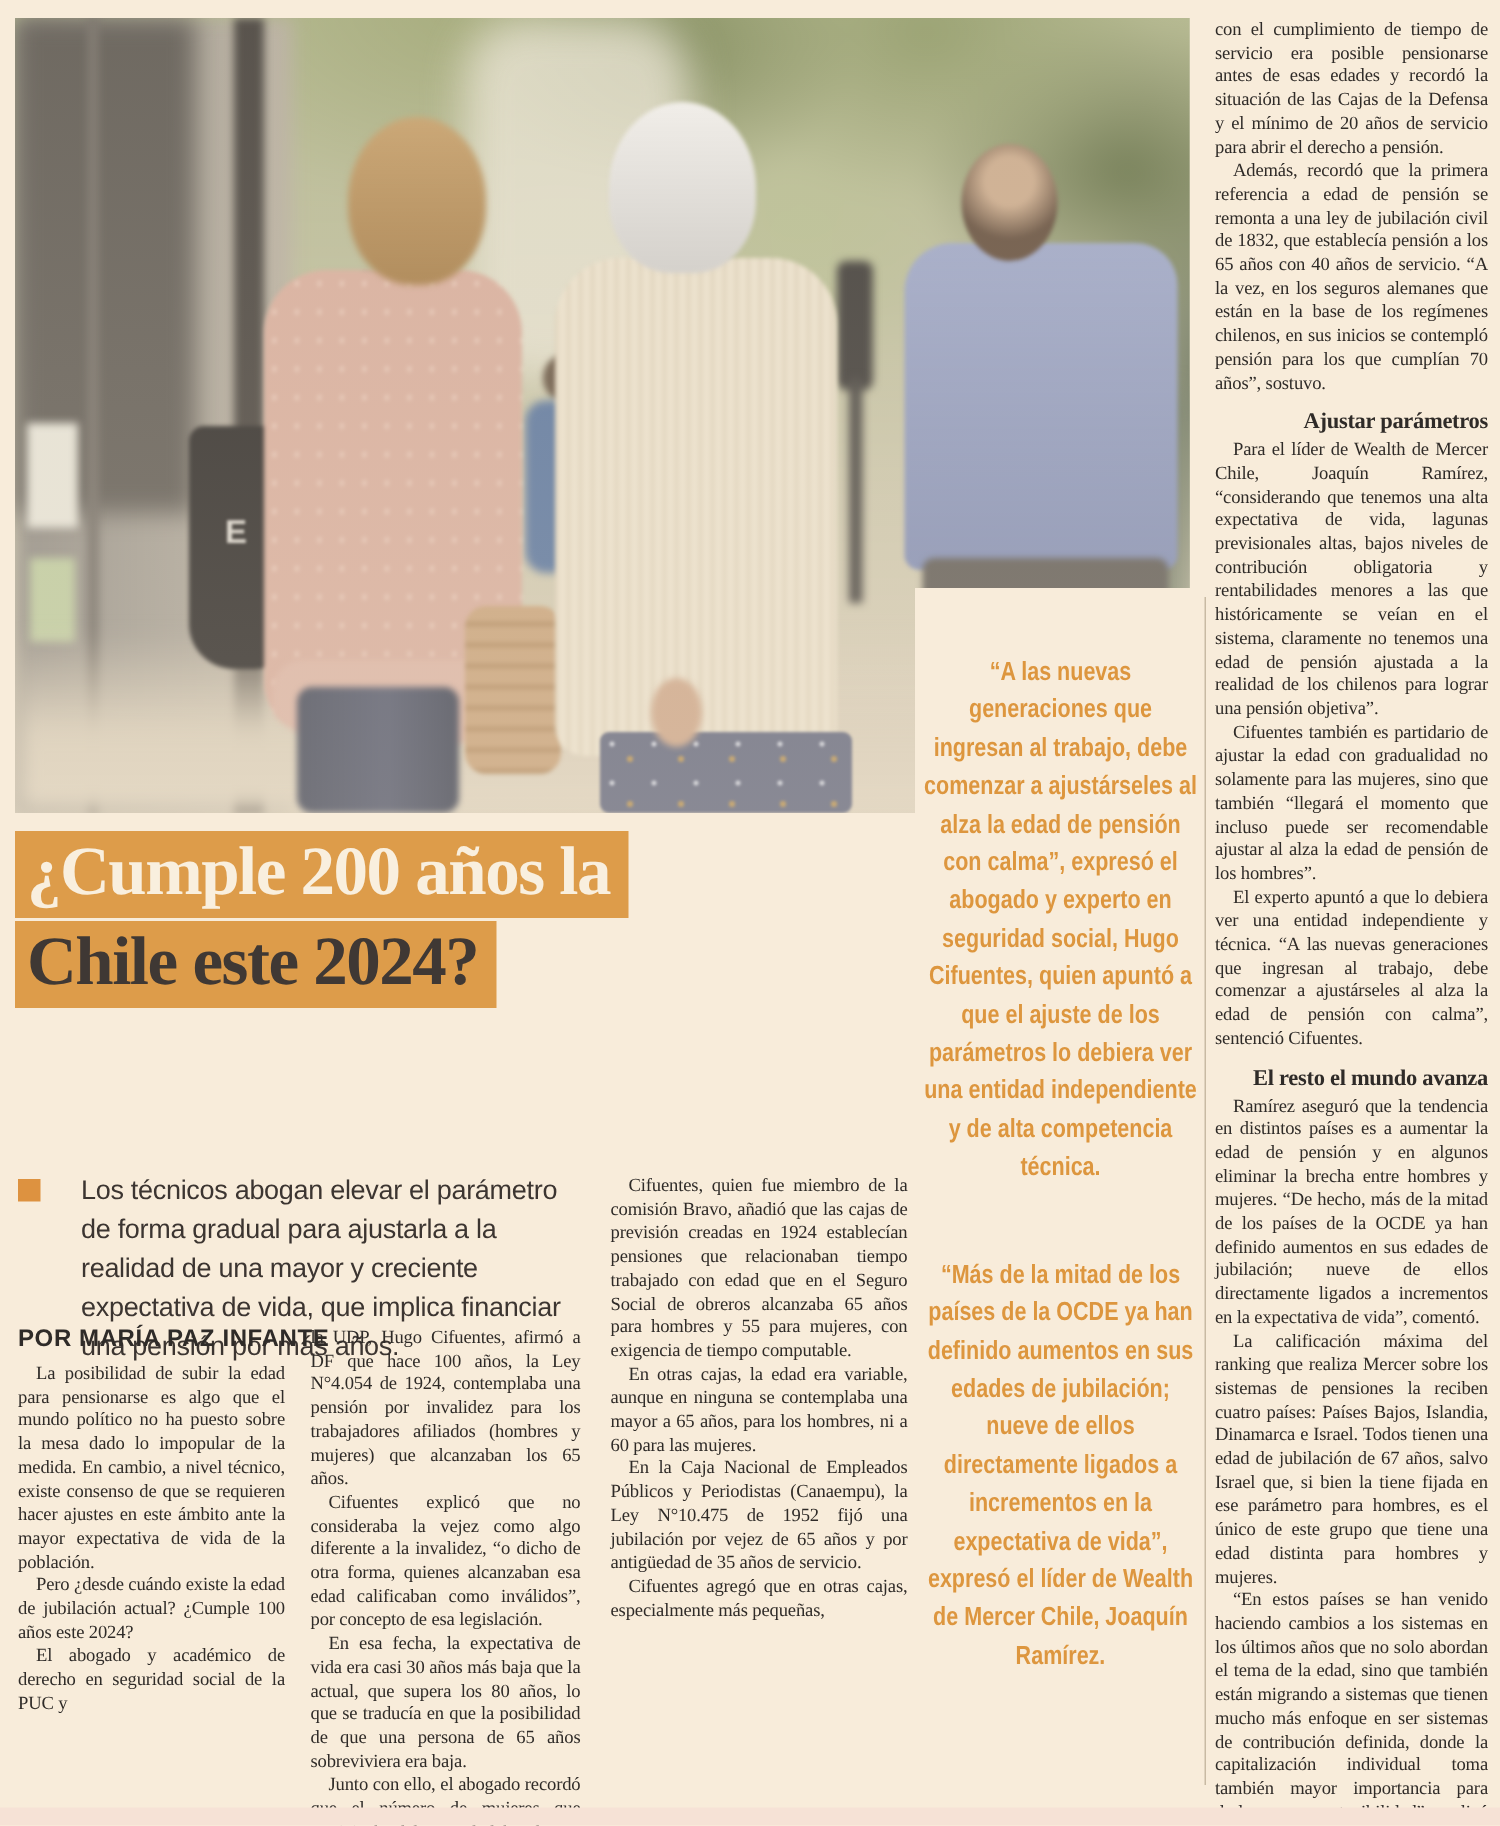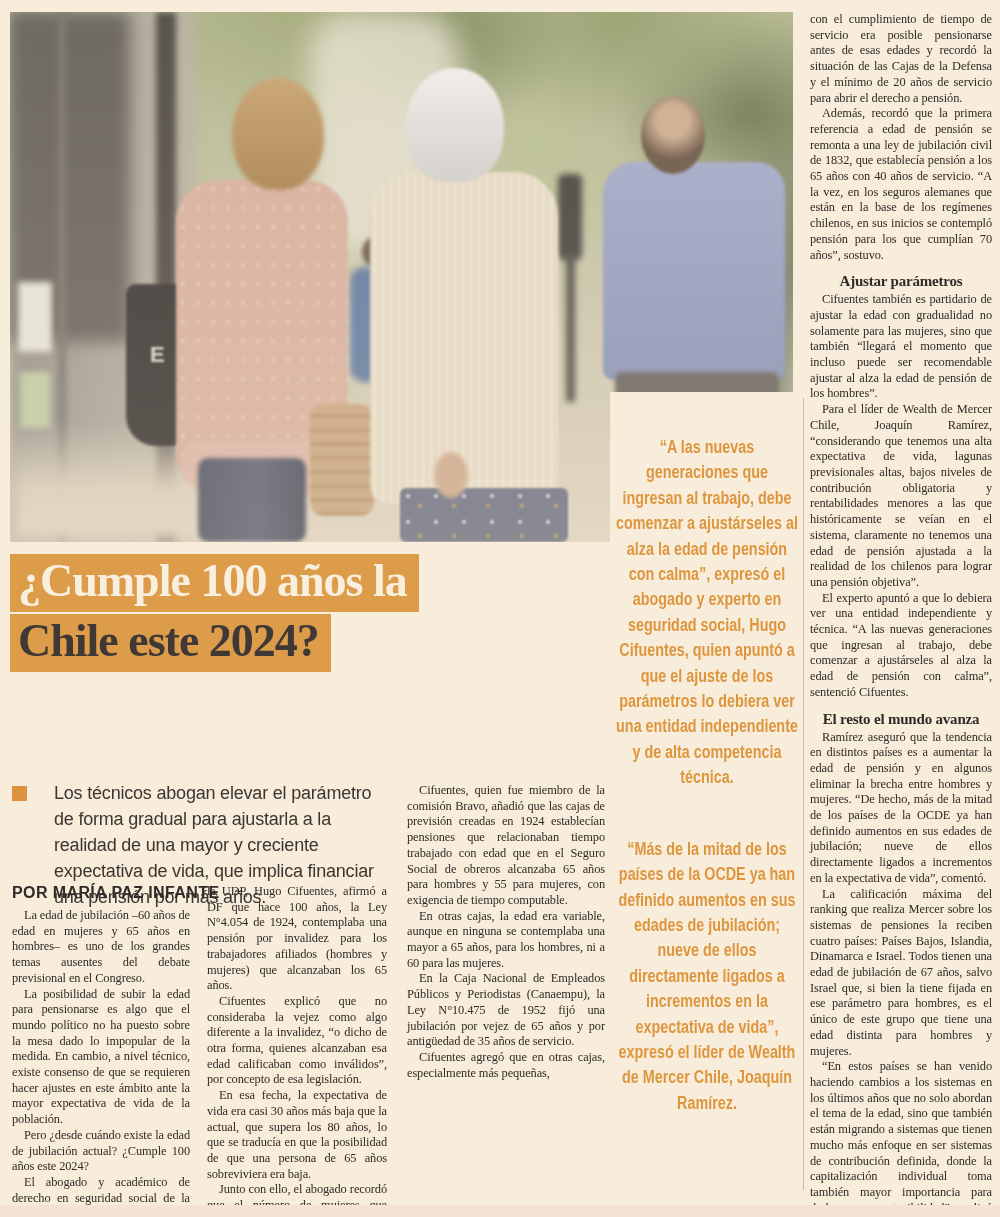--- a/index.html
+++ b/index.html
@@ -108,21 +108,21 @@
   
   .bodycol{position:absolute;font-size:12.4px;line-height:15.7px;color:#2f2b28;
       text-align:justify;letter-spacing:-.1px;}
   .bodycol p{margin:0;text-indent:12px;}
   .bodycol p.cont{text-indent:0;}
   .col1{left:12px;top:908px;width:178px;}
   .col2{left:207px;top:884px;width:180px;}
   .col3{left:407px;top:783px;width:198px;}
   .rcol{left:810px;top:12px;width:182px;}
   .rcol h3{margin:9px 0 2px;font-size:15px;line-height:18px;color:#2f2b28;
-      letter-spacing:-.2px;text-align:center;}
+      letter-spacing:-.2px;text-align:right;}
   .vrule{position:absolute;left:803px;top:398px;width:1px;height:792px;background:#c8baa3;}
   .page-edge{position:absolute;left:0;bottom:0;width:100%;height:12px;background:#f6e2d6;}
 </style>
 </head>
 <body>
 
 <div class="page">
 
   <div class="photo">
     <div class="ph-trees"></div>
@@ -157,33 +157,32 @@
     <div class="ph-tone"></div>
   </div>
 
   <div class="quote-col">
     <div class="quote">“A las nuevas generaciones que ingresan al trabajo, debe comenzar a ajustárseles al alza la edad de pensión con calma”, expresó el abogado y experto en seguridad social, Hugo Cifuentes, quien apuntó a que el ajuste de los parámetros lo debiera ver una entidad independiente y de alta competencia técnica.</div>
     <div class="quote">“Más de la mitad de los países de la OCDE ya han definido aumentos en sus edades de jubilación; nueve de ellos directamente ligados a incrementos en la expectativa de vida”, expresó el líder de Wealth de Mercer Chile, Joaquín Ramírez.</div>
   </div>
   <div class="vrule"></div>
 
   <div class="headline">
-    <div class="hl-bar light">¿Cumple 100 años la</div>
+    <div class="hl-bar light">¿Cumple 200 años la</div>
     <div class="hl-bar">Chile este 2024?</div>
   </div>
 
   <div class="lead">
     <span class="bullet"></span>
     <span>Los técnicos abogan elevar el parámetro de forma gradual para ajustarla a la realidad de una mayor y creciente expectativa de vida, que implica financiar una pensión por más años.</span>
   </div>
 
   <div class="byline">POR MARÍA PAZ INFANTE</div>
 
   <div class="bodycol col1">
-    <p>La edad de jubilación –60 años de edad en mujeres y 65 años en hombres– es uno de los grandes temas ausentes del debate previsional en el Congreso.</p>
     <p>La posibilidad de subir la edad para pensionarse es algo que el mundo político no ha puesto sobre la mesa dado lo impopular de la medida. En cambio, a nivel técnico, existe consenso de que se requieren hacer ajustes en este ámbito ante la mayor expectativa de vida de la población.</p>
     <p>Pero ¿desde cuándo existe la edad de jubilación actual? ¿Cumple 100 años este 2024?</p>
     <p>El abogado y académico de derecho en seguridad social de la PUC y</p>
   </div>
 
   <div class="bodycol col2">
     <p class="cont">la UDP, Hugo Cifuentes, afirmó a DF que hace 100 años, la Ley N°4.054 de 1924, contemplaba una pensión por invalidez para los trabajadores afiliados (hombres y mujeres) que alcanzaban los 65 años.</p>
     <p>Cifuentes explicó que no consideraba la vejez como algo diferente a la invalidez, “o dicho de otra forma, quienes alcanzaban esa edad calificaban como inválidos”, por concepto de esa legislación.</p>
     <p>En esa fecha, la expectativa de vida era casi 30 años más baja que la actual, que supera los 80 años, lo que se traducía en que la posibilidad de que una persona de 65 años sobreviviera era baja.</p>
     <p>Junto con ello, el abogado recordó que el número de mujeres que participaba del mercado laboral</p>
@@ -193,22 +192,22 @@
     <p>Cifuentes, quien fue miembro de la comisión Bravo, añadió que las cajas de previsión creadas en 1924 establecían pensiones que relacionaban tiempo trabajado con edad que en el Seguro Social de obreros alcanzaba 65 años para hombres y 55 para mujeres, con exigencia de tiempo computable.</p>
     <p>En otras cajas, la edad era variable, aunque en ninguna se contemplaba una mayor a 65 años, para los hombres, ni a 60 para las mujeres.</p>
     <p>En la Caja Nacional de Empleados Públicos y Periodistas (Canaempu), la Ley N°10.475 de 1952 fijó una jubilación por vejez de 65 años y por antigüedad de 35 años de servicio.</p>
     <p>Cifuentes agregó que en otras cajas, especialmente más pequeñas,</p>
   </div>
 
   <div class="bodycol rcol">
     <p class="cont">con el cumplimiento de tiempo de servicio era posible pensionarse antes de esas edades y recordó la situación de las Cajas de la Defensa y el mínimo de 20 años de servicio para abrir el derecho a pensión.</p>
     <p>Además, recordó que la primera referencia a edad de pensión se remonta a una ley de jubilación civil de 1832, que establecía pensión a los 65 años con 40 años de servicio. “A la vez, en los seguros alemanes que están en la base de los regímenes chilenos, en sus inicios se contempló pensión para los que cumplían 70 años”, sostuvo.</p>
     <h3>Ajustar parámetros</h3>
+    <p>Para el líder de Wealth de Mercer Chile, Joaquín Ramírez, “considerando que tenemos una alta expectativa de vida, lagunas previsionales altas, bajos niveles de contribución obligatoria y rentabilidades menores a las que históricamente se veían en el sistema, claramente no tenemos una edad de pensión ajustada a la realidad de los chilenos para lograr una pensión objetiva”.</p>
     <p>Cifuentes también es partidario de ajustar la edad con gradualidad no solamente para las mujeres, sino que también “llegará el momento que incluso puede ser recomendable ajustar al alza la edad de pensión de los hombres”.</p>
-    <p>Para el líder de Wealth de Mercer Chile, Joaquín Ramírez, “considerando que tenemos una alta expectativa de vida, lagunas previsionales altas, bajos niveles de contribución obligatoria y rentabilidades menores a las que históricamente se veían en el sistema, claramente no tenemos una edad de pensión ajustada a la realidad de los chilenos para lograr una pensión objetiva”.</p>
     <p>El experto apuntó a que lo debiera ver una entidad independiente y técnica. “A las nuevas generaciones que ingresan al trabajo, debe comenzar a ajustárseles al alza la edad de pensión con calma”, sentenció Cifuentes.</p>
     <h3>El resto el mundo avanza</h3>
     <p>Ramírez aseguró que la tendencia en distintos países es a aumentar la edad de pensión y en algunos eliminar la brecha entre hombres y mujeres. “De hecho, más de la mitad de los países de la OCDE ya han definido aumentos en sus edades de jubilación; nueve de ellos directamente ligados a incrementos en la expectativa de vida”, comentó.</p>
     <p>La calificación máxima del ranking que realiza Mercer sobre los sistemas de pensiones la reciben cuatro países: Países Bajos, Islandia, Dinamarca e Israel. Todos tienen una edad de jubilación de 67 años, salvo Israel que, si bien la tiene fijada en ese parámetro para hombres, es el único de este grupo que tiene una edad distinta para hombres y mujeres.</p>
     <p>“En estos países se han venido haciendo cambios a los sistemas en los últimos años que no solo abordan el tema de la edad, sino que también están migrando a sistemas que tienen mucho más enfoque en ser sistemas de contribución definida, donde la capitalización individual toma también mayor importancia para darles mayor sostenibilidad”, explicó Ramírez.</p>
   </div>
 
   <div class="page-edge"></div>
 </div>
 

